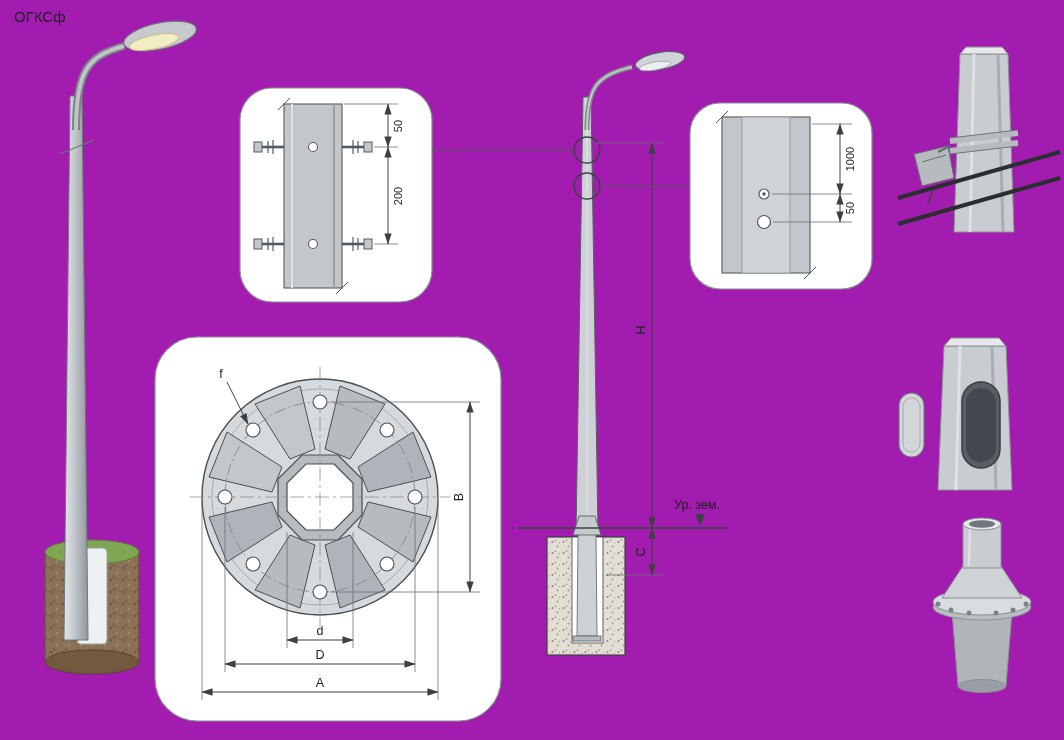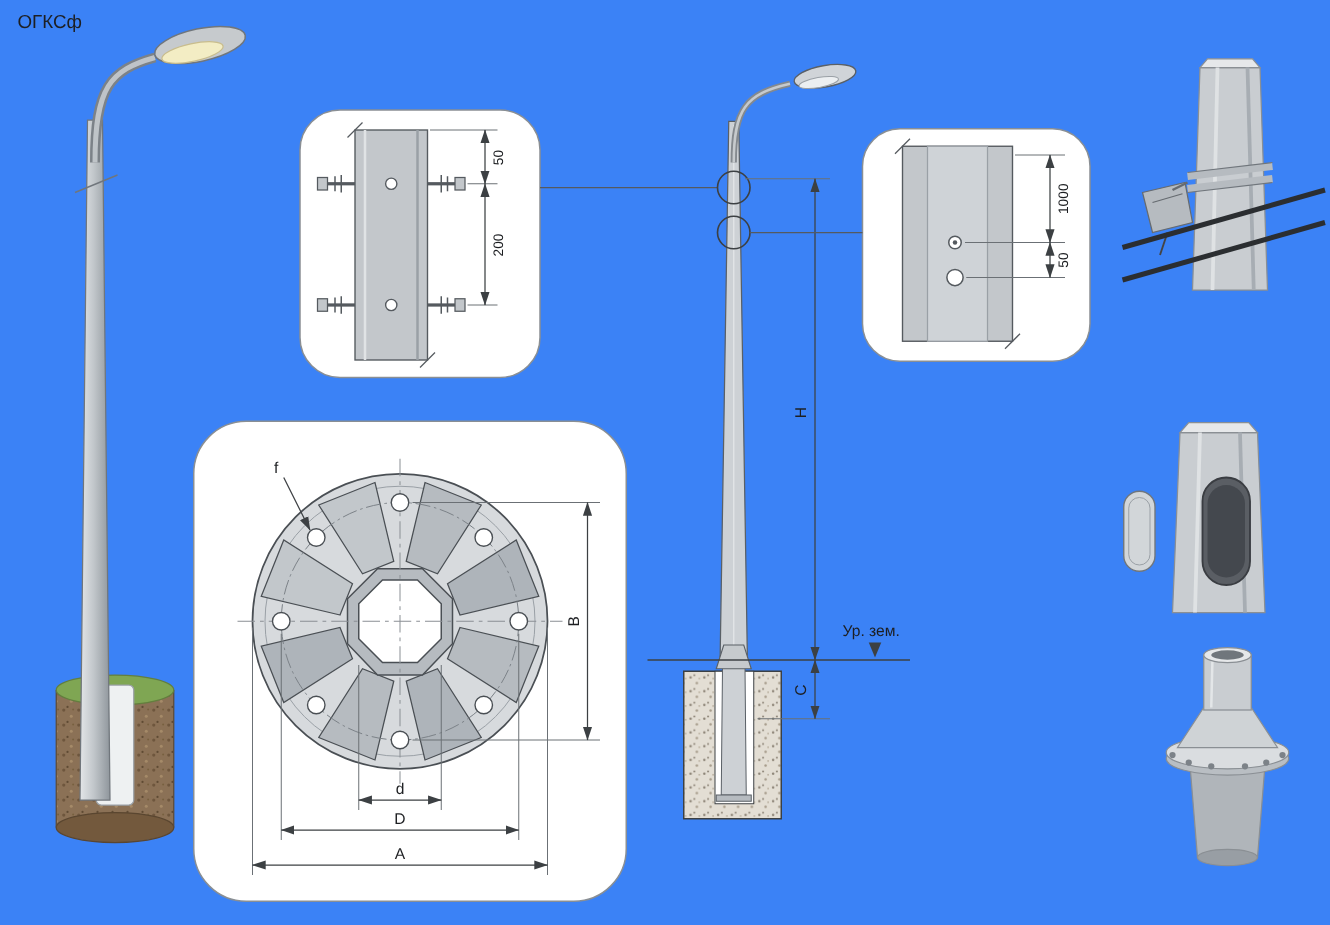--- a/index.html
+++ b/index.html
@@ -1,19 +1,19 @@
 <!DOCTYPE html>
 <html><head>
 <meta charset="utf-8">
 <style>
   html,body{margin:0;padding:0;background:#ffffff;}
   .canvas{
     position:relative;
     width:1064px;height:740px;
-    background:#3b82f6;
+    background:#a21caf;
     outline:1px solid #b7b7b7;
     overflow:hidden;
     font-family:"Liberation Sans", sans-serif;
   }
   svg{display:block;}
   text{
     font-family:"Liberation Sans", sans-serif;
     fill:#1d1f22;
   }
   .dim-txt{font-size:11px;}

